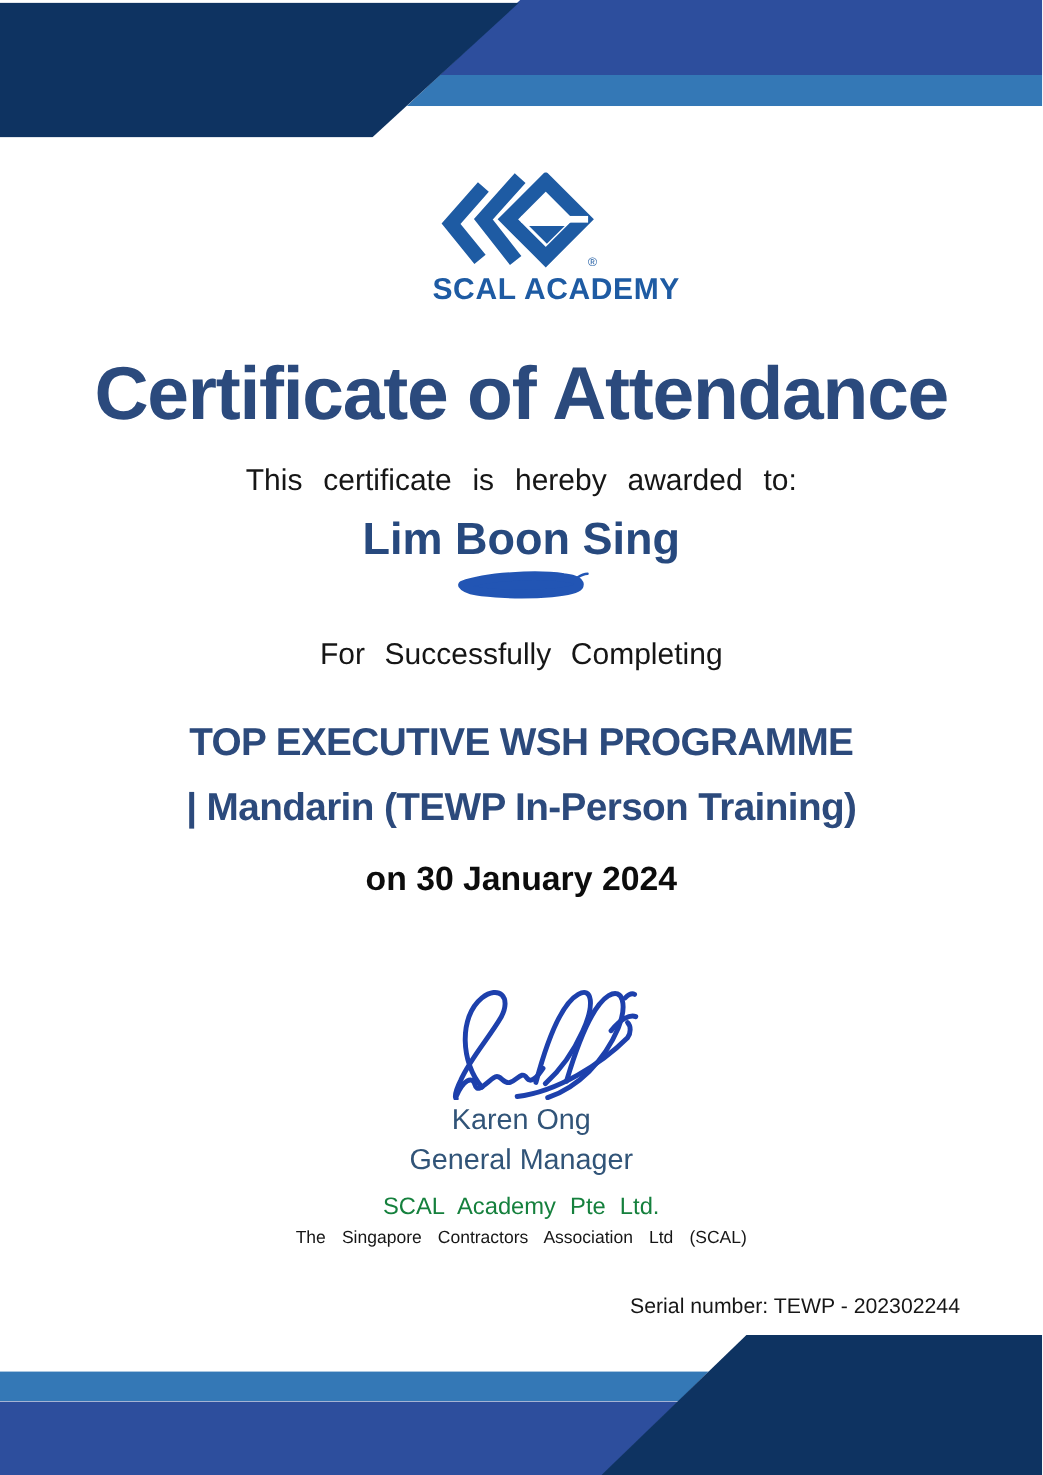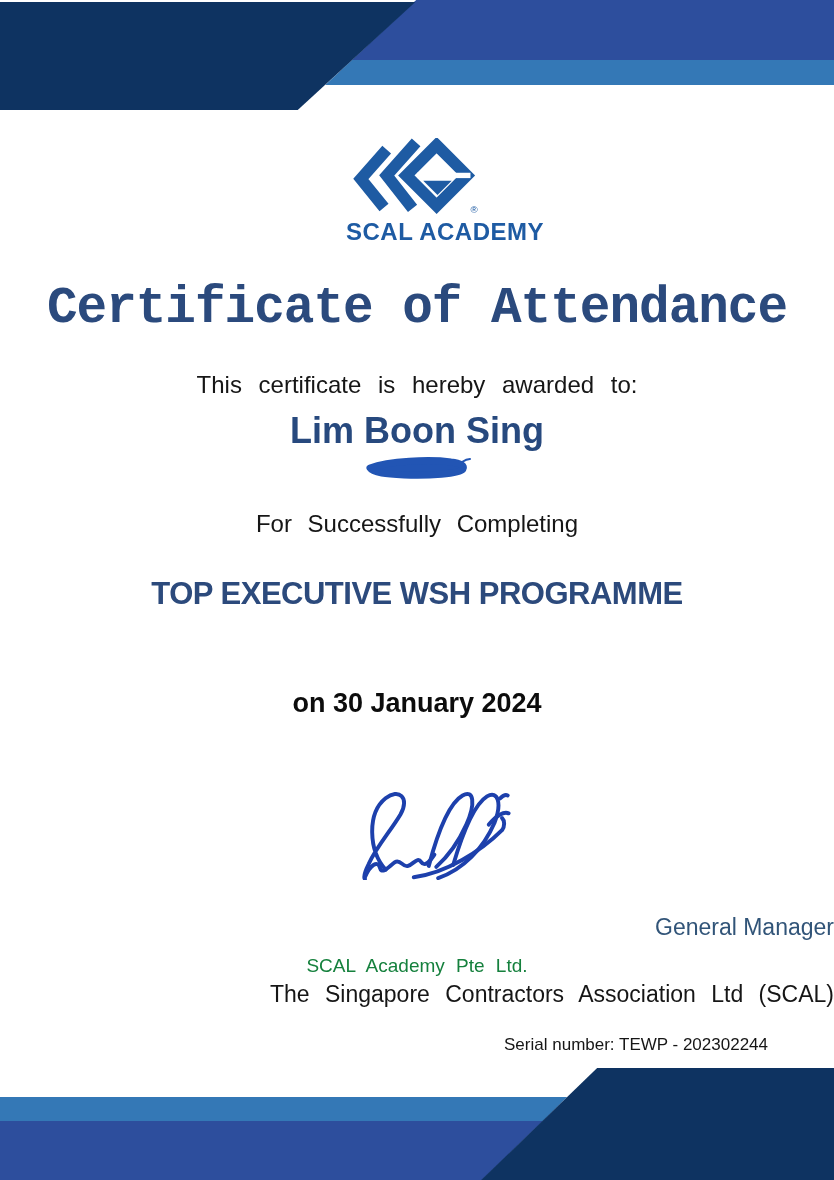--- a/index.html
+++ b/index.html
@@ -54,21 +54,21 @@
   
   .row { position: absolute; left: 0; width: 834px; text-align: center; }
 
   .logo-mark { top: 138px; }
   .logo-wordmark {
     top: 218px;
     color: #1e5ba3; font-weight: bold; font-size: 24px; letter-spacing: 0.5px; margin-left: 28px;
   }
   .cert-title {
     top: 280px;
-    color: #2b4a7d; font-weight: bold; font-size: 51px; letter-spacing: -1px; font-family: Liberation Mono, monospace;
+    color: #2b4a7d; font-weight: bold; font-size: 60px; letter-spacing: -1px;
   }
   .award-line {
     top: 371px;
     color: #161616; font-size: 24px; word-spacing: 10px;
   }
   .recipient-name {
     top: 410px;
     color: #27497e; font-weight: bold; font-size: 36px;
   }
   .scribble-row { top: 453px; }
@@ -85,29 +85,29 @@
     top: 688px;
     color: #0c0c0c; font-weight: bold; font-size: 27px; text-align: center;
   }
   .signature-row { top: 772px; }
   .signatory-name {
     top: 882px;
     color: #315478; font-size: 23px;
   }
   .signatory-title {
     top: 914px;
-    color: #315478; font-size: 23px; text-align: right;
+    color: #315478; font-size: 23px;
   }
   .org-line1 {
     top: 955px;
     color: #15803d; font-size: 19px; word-spacing: 6px;
   }
   .org-line2 {
     top: 981px;
-    color: #161616; font-size: 23px; word-spacing: 9px; text-align: right;
+    color: #161616; font-size: 14px; word-spacing: 9px;
   }
   .serial-line {
     top: 1035px;
     text-align: right; padding-right: 66px;
     color: #161616; font-size: 17px;
   }
 </style>
 </head>
 <body>
 
@@ -144,38 +144,40 @@
     <svg width="116" height="28" viewBox="0 0 116 28" aria-hidden="true">
       <path d="M11,15 C30,8 70,6 92,9 C102,10 106,13 104,16 C100,21 70,23 45,22 C28,21 14,20 11,15 Z" fill="#2255b4" stroke="#2255b4" stroke-width="7" stroke-linejoin="round"></path>
       <path d="M103,9 C106,7 109,6 111,6" stroke="#2255b4" stroke-width="2" fill="none" stroke-linecap="round"></path>
     </svg>
   </div>
 
   <div class="row completing-line">For Successfully Completing</div>
 
   <div class="row programme">
     <div>TOP EXECUTIVE WSH PROGRAMME</div>
+    <div>| Mandarin (TEWP In-Person Training)</div>
   </div>
 
   <div class="row date-line">on 30 January 2024</div>
 
   <div class="row signature-row">
     <svg width="205" height="108" viewBox="0 0 200 115" aria-hidden="true">
       <g stroke="#1d40ac" stroke-width="4.2" fill="none" stroke-linecap="round" stroke-linejoin="round">
         <path d="M66,104 C48,84 46,44 66,28 C80,17 92,27 82,45 C72,62 56,80 48,98 C44,106 42,112 44,114"></path>
         <path d="M44,112 C50,98 58,94 60,102 C62,110 70,100 76,96 C82,92 84,102 90,100 C96,98 100,90 104,96 C108,102 114,94 118,88"></path>
         <path d="M112,100 C120,70 132,34 148,25 C160,18 162,34 152,56 C143,76 130,92 120,101"></path>
         <path d="M138,99 C146,72 158,36 174,26 C186,19 190,34 182,54 C170,82 148,104 122,113"></path>
         <path d="M96,112 C130,108 168,84 190,62 C193,58 193,52 190,49"></path>
         <path d="M176,56 C184,46 192,42 197,44"></path>
         <path d="M188,28 C191,25 194,24 196,25"></path>
       </g>
     </svg>
   </div>
 
+  <div class="row signatory-name">Karen Ong</div>
   <div class="row signatory-title">General Manager</div>
 
   <div class="row org-line1">SCAL Academy Pte Ltd.</div>
   <div class="row org-line2">The Singapore Contractors Association Ltd (SCAL)</div>
 
   <div class="row serial-line">Serial number: TEWP - 202302244</div>
 
   <div class="banner-bottom">
     <div class="light"></div>
     <div class="mid"></div>

